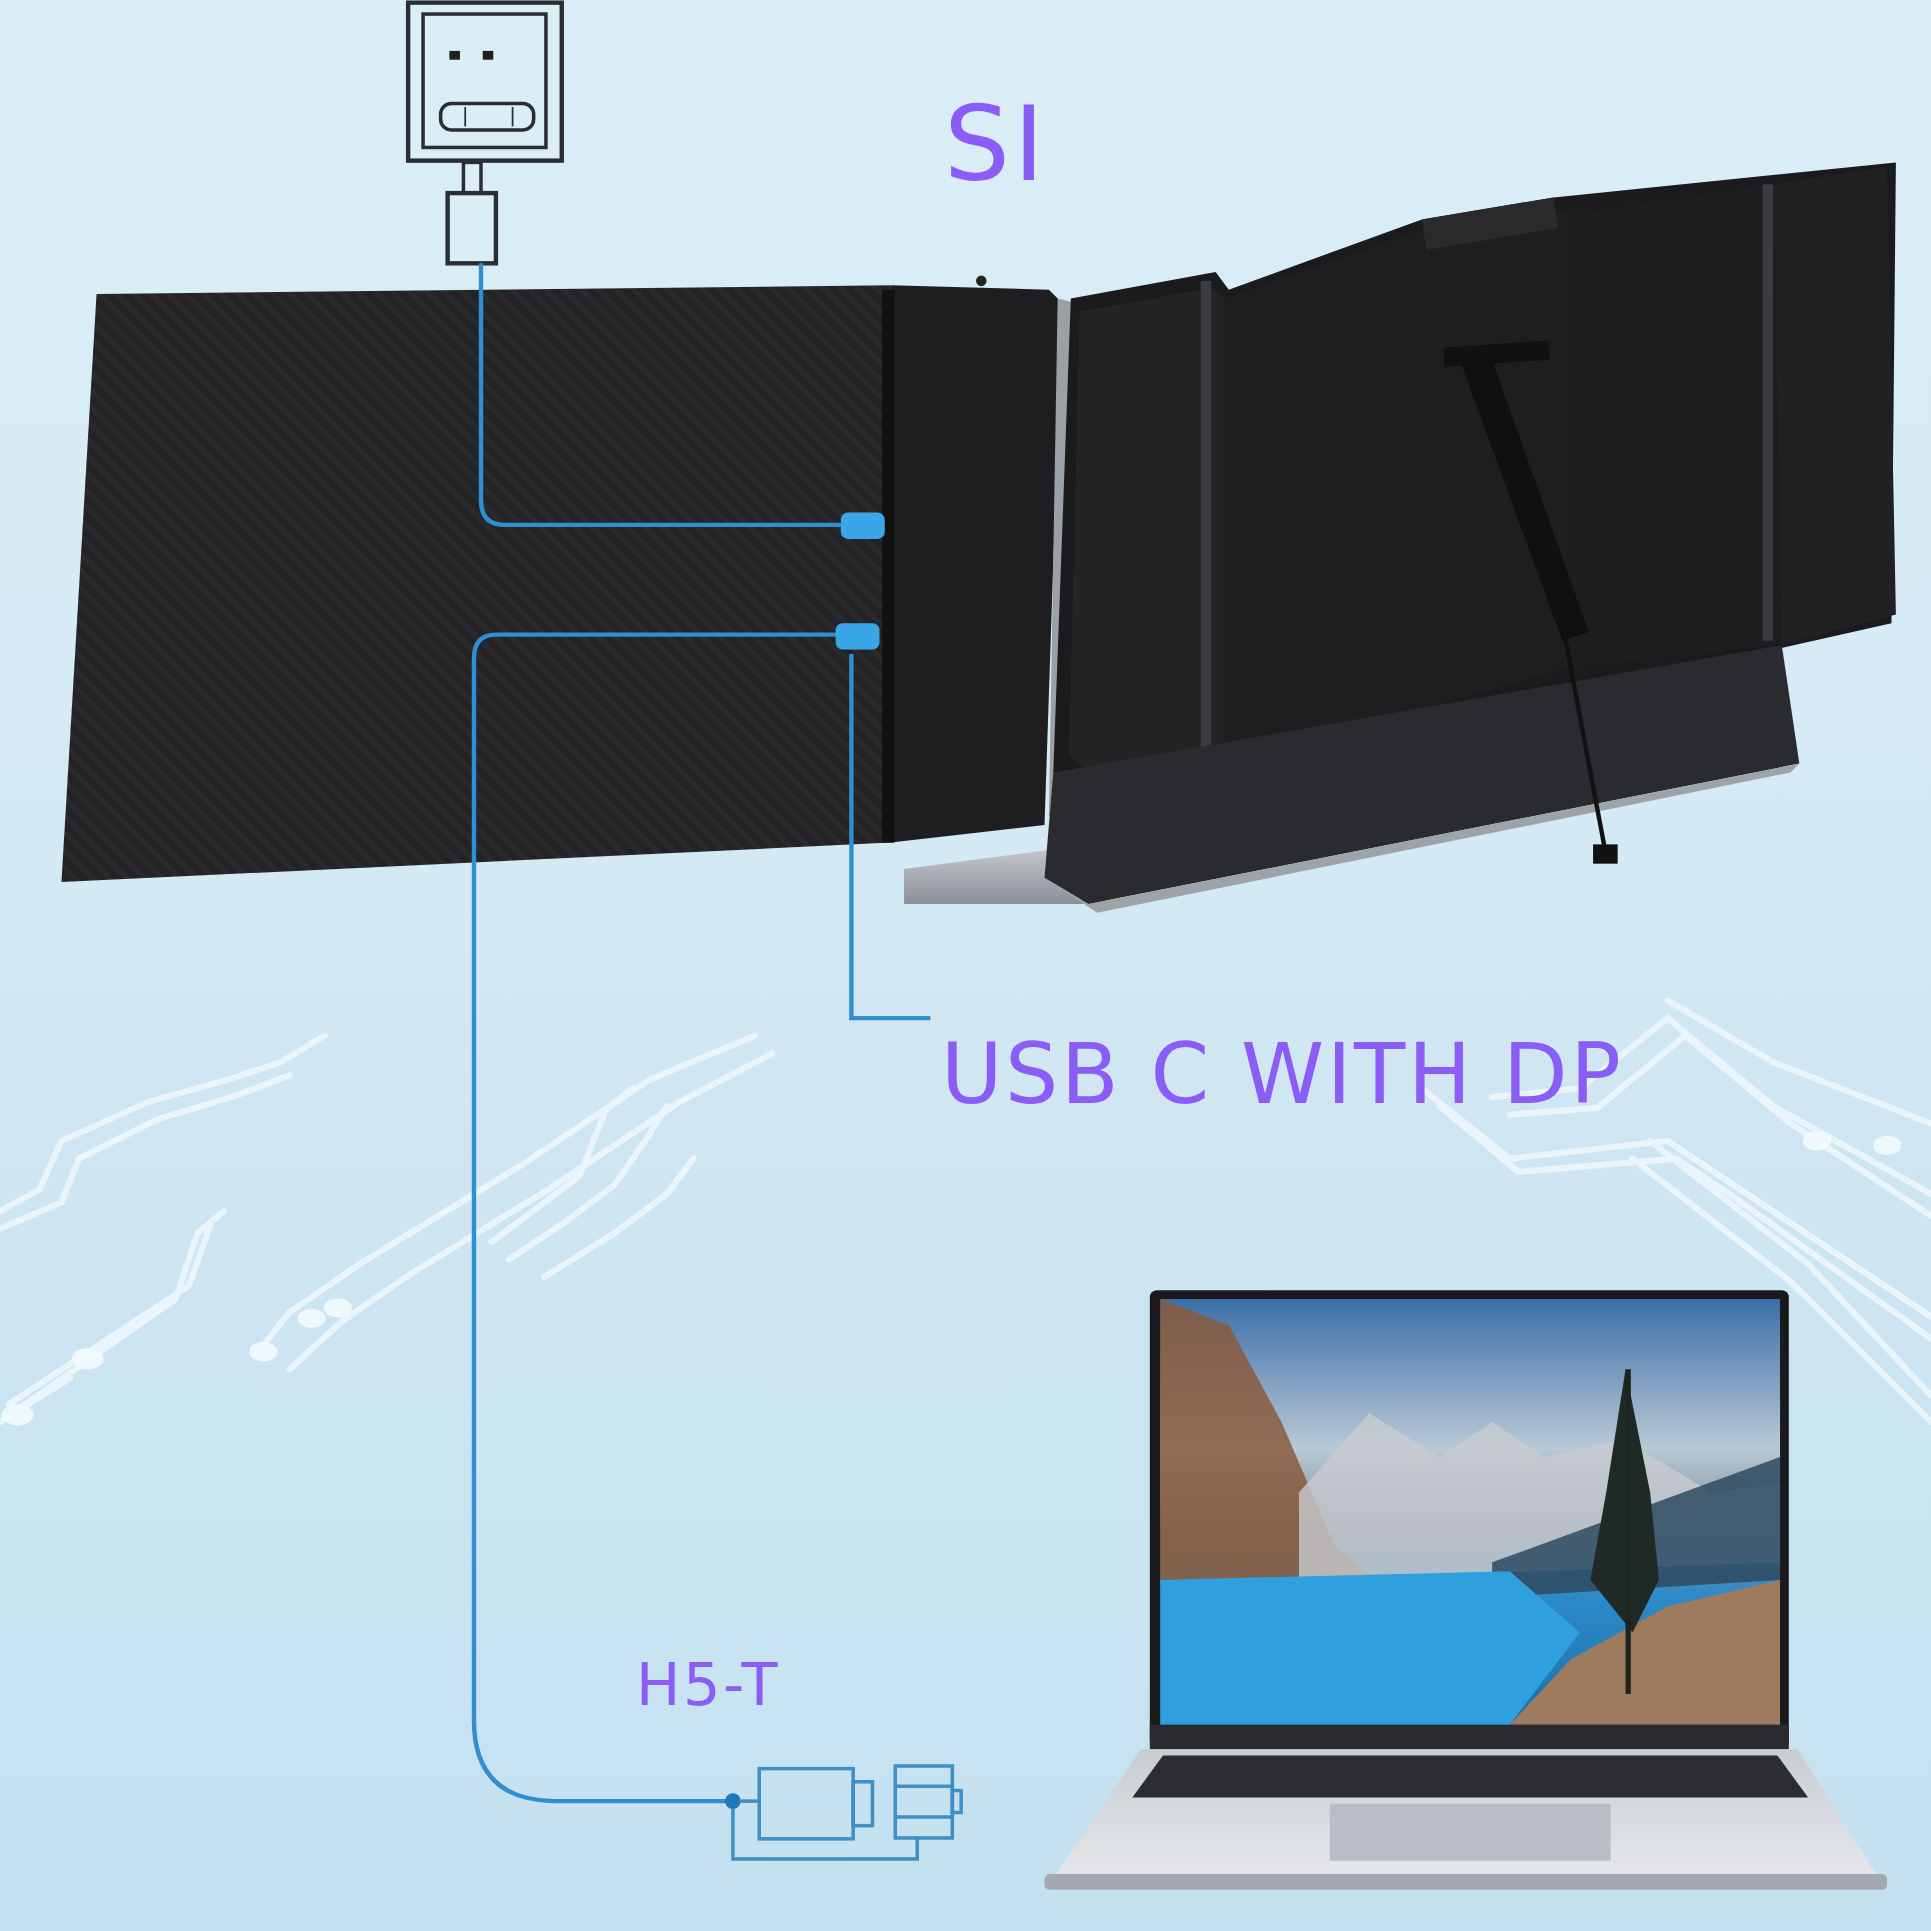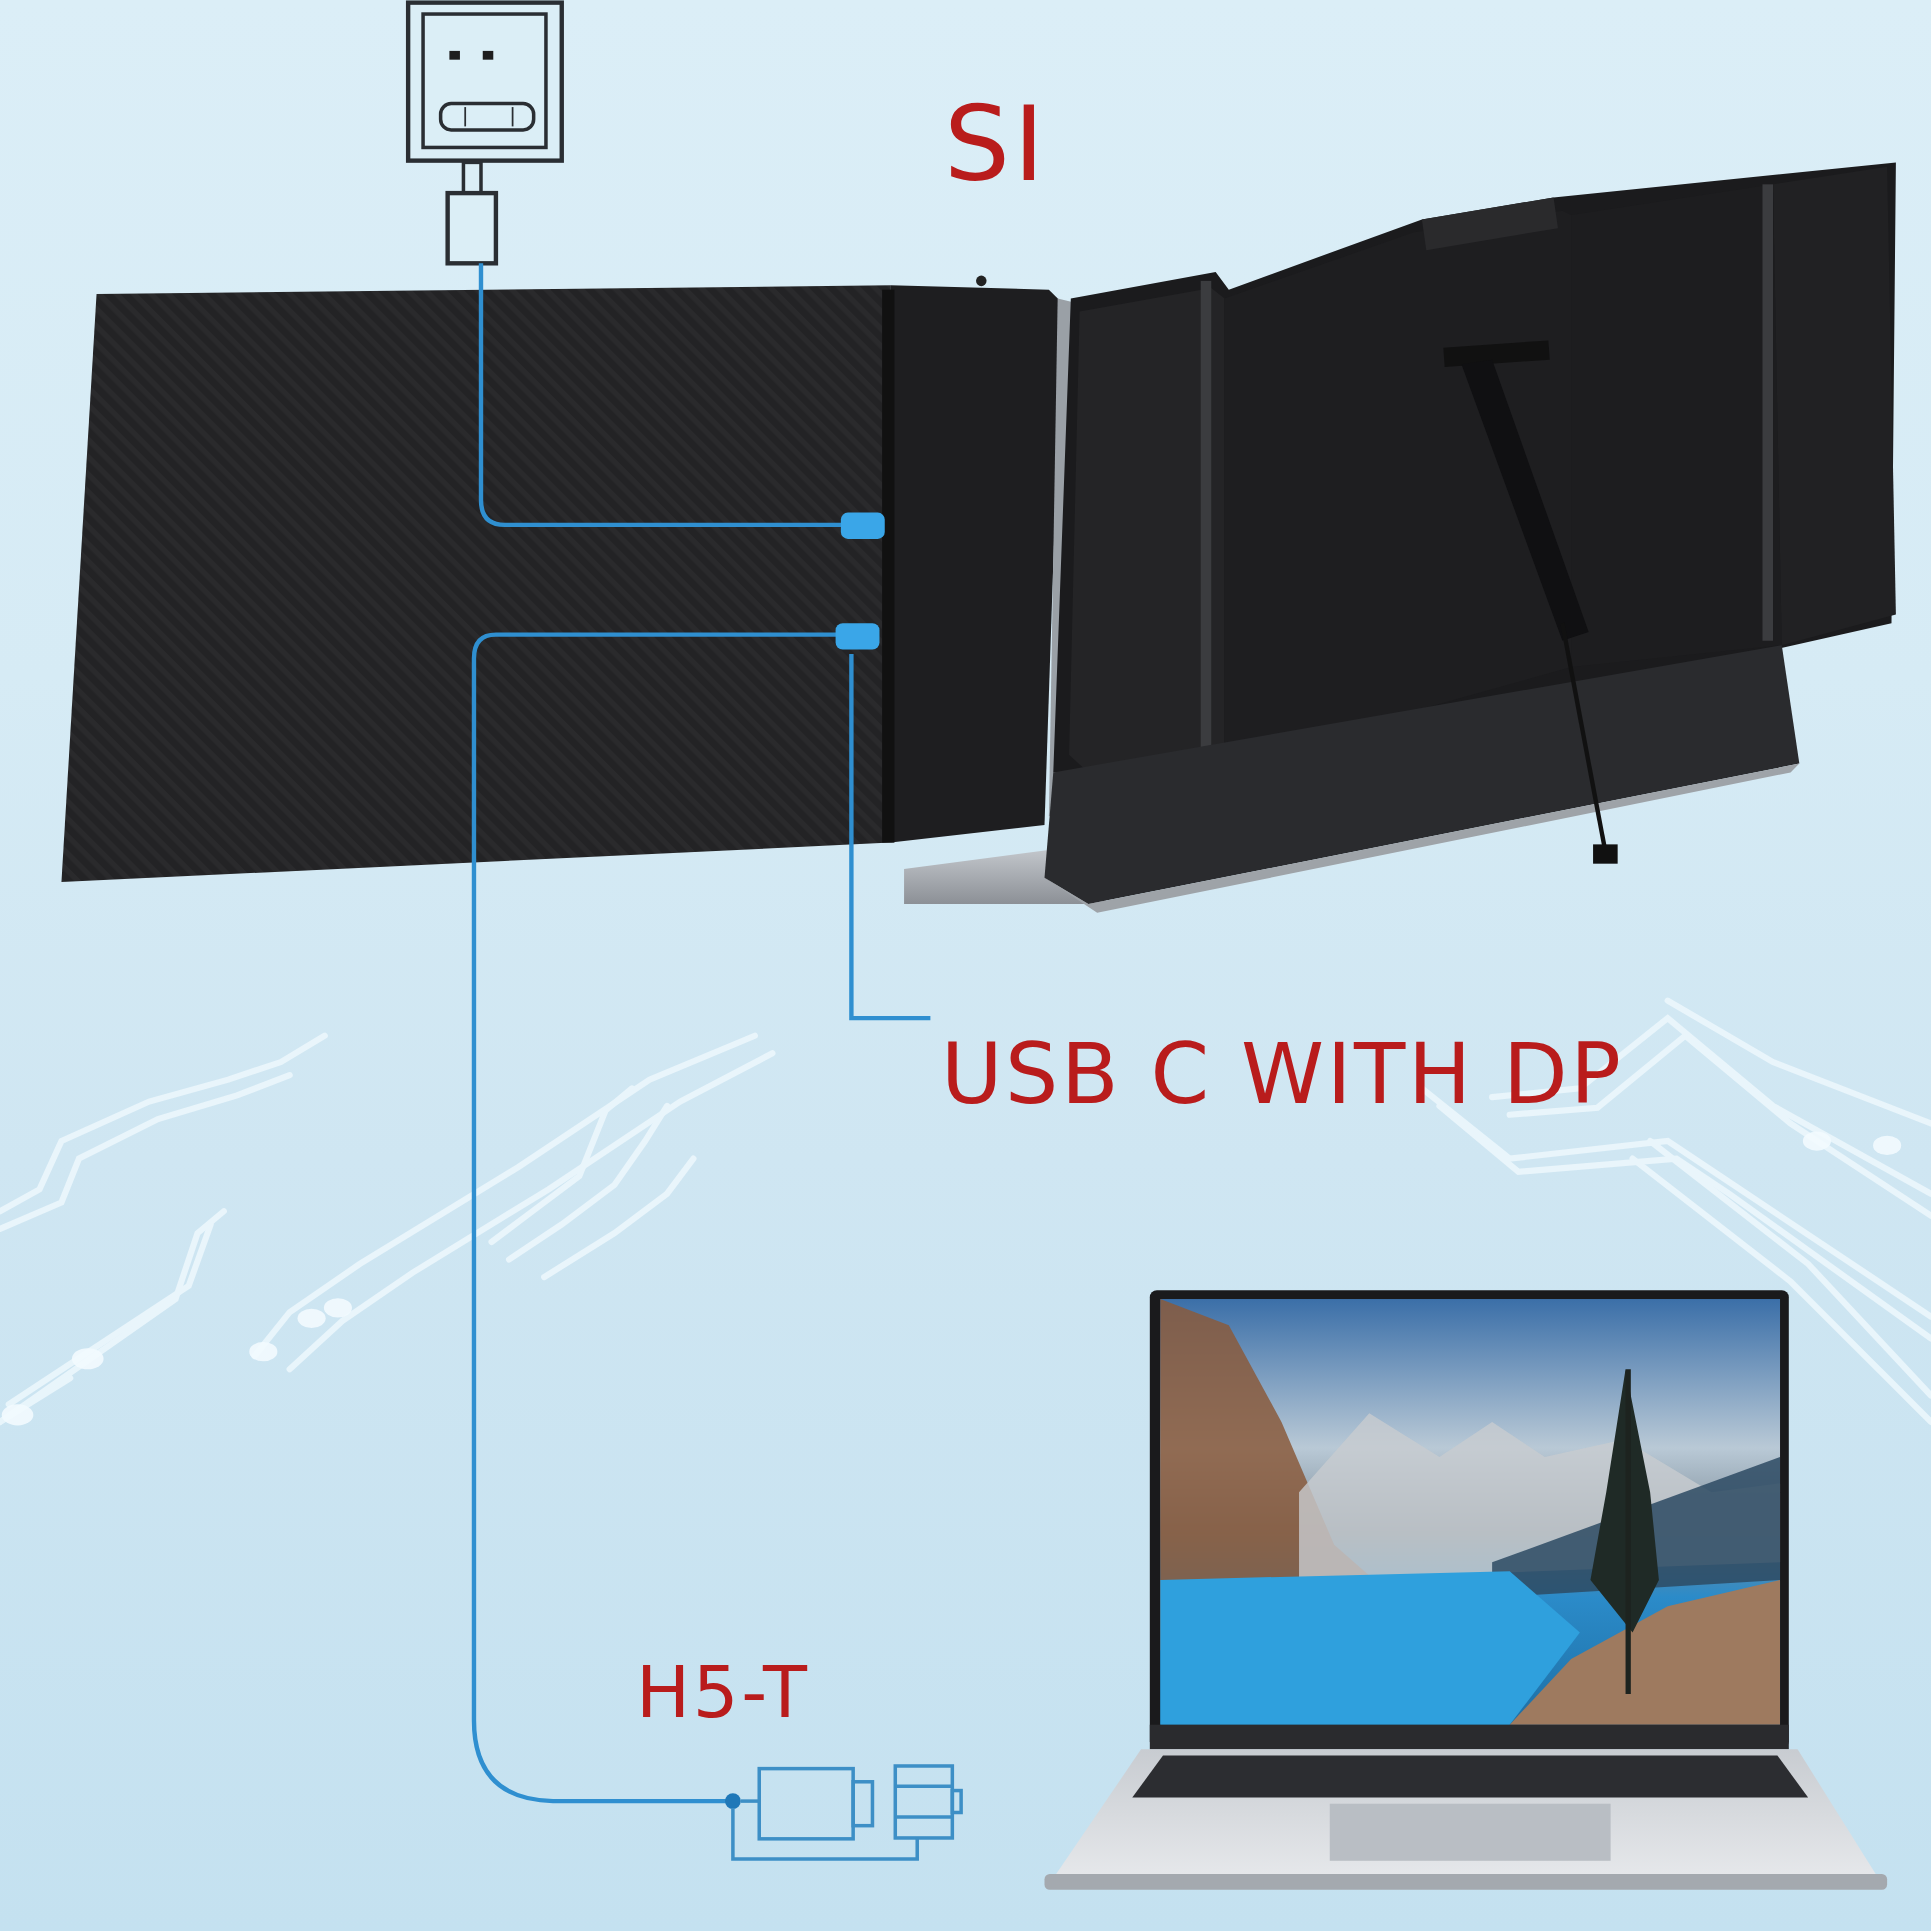--- a/index.html
+++ b/index.html
@@ -1,23 +1,23 @@
 <!DOCTYPE html>
 <html style="font-size:14px"><head>
 <meta charset="utf-8">
 <style>
   html,body{margin:0;padding:0;}
   body{width:1931px;height:1931px;overflow:hidden;position:relative;
     font-family:"DejaVu Sans",sans-serif;
     background:linear-gradient(180deg,#dbeef7 0%,#d6ebf5 35%,#cfe6f2 60%,#c4e1f0 100%);}
   svg.full{position:absolute;left:0;top:0;width:1931px;height:1931px;}
-  .label{position:absolute;color:#b91c1c;font-family:"DejaVu Sans",sans-serif;font-weight:400;letter-spacing:1.8px;white-space:nowrap;}
+  .label{position:absolute;color:#8b5cf6;font-family:"DejaVu Sans",sans-serif;font-weight:400;letter-spacing:1.8px;white-space:nowrap;}
   #lbl-si{left:944px;top:83px;font-size:104px;letter-spacing:3.5px;}
   #lbl-usbc{left:941px;top:1025px;font-size:84px;letter-spacing:2.6px;}
-  #lbl-h5t{left:636px;top:1650px;font-size:72px;letter-spacing:2.6px;}
+  #lbl-h5t{left:636px;top:1650px;font-size:59px;letter-spacing:2.6px;}
 </style>
 </head>
 <body>
 
 <svg class="full" viewBox="0 0 2200 2200">
   <g fill="none" stroke="#eef8fd" stroke-width="7" stroke-linecap="round" opacity="0.85">
 
     <polyline points="0,1380 45,1355 70,1300 170,1255 260,1230 320,1210 370,1180"></polyline>
     <polyline points="0,1400 70,1370 90,1320 180,1275 270,1248 330,1225"></polyline>
 

